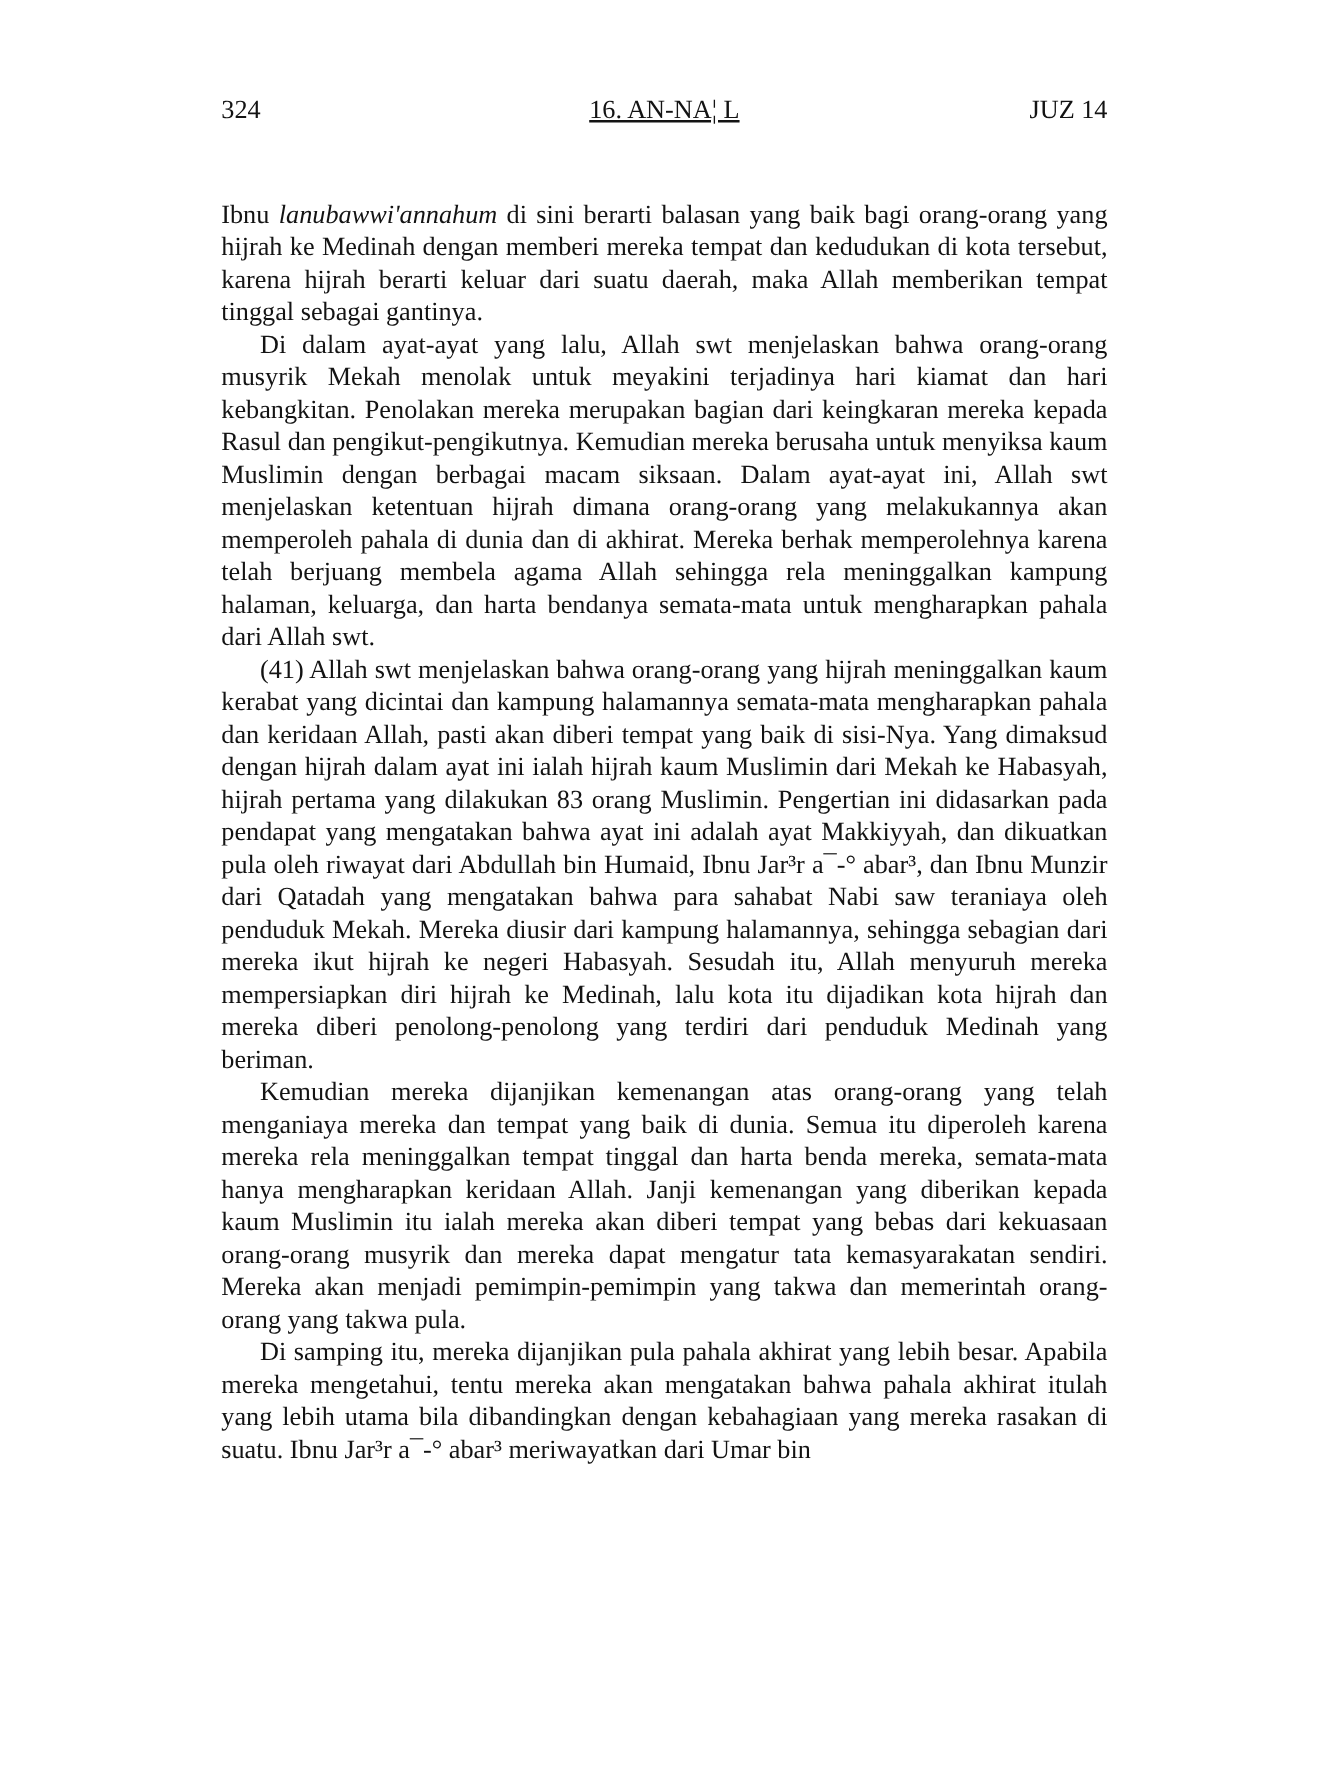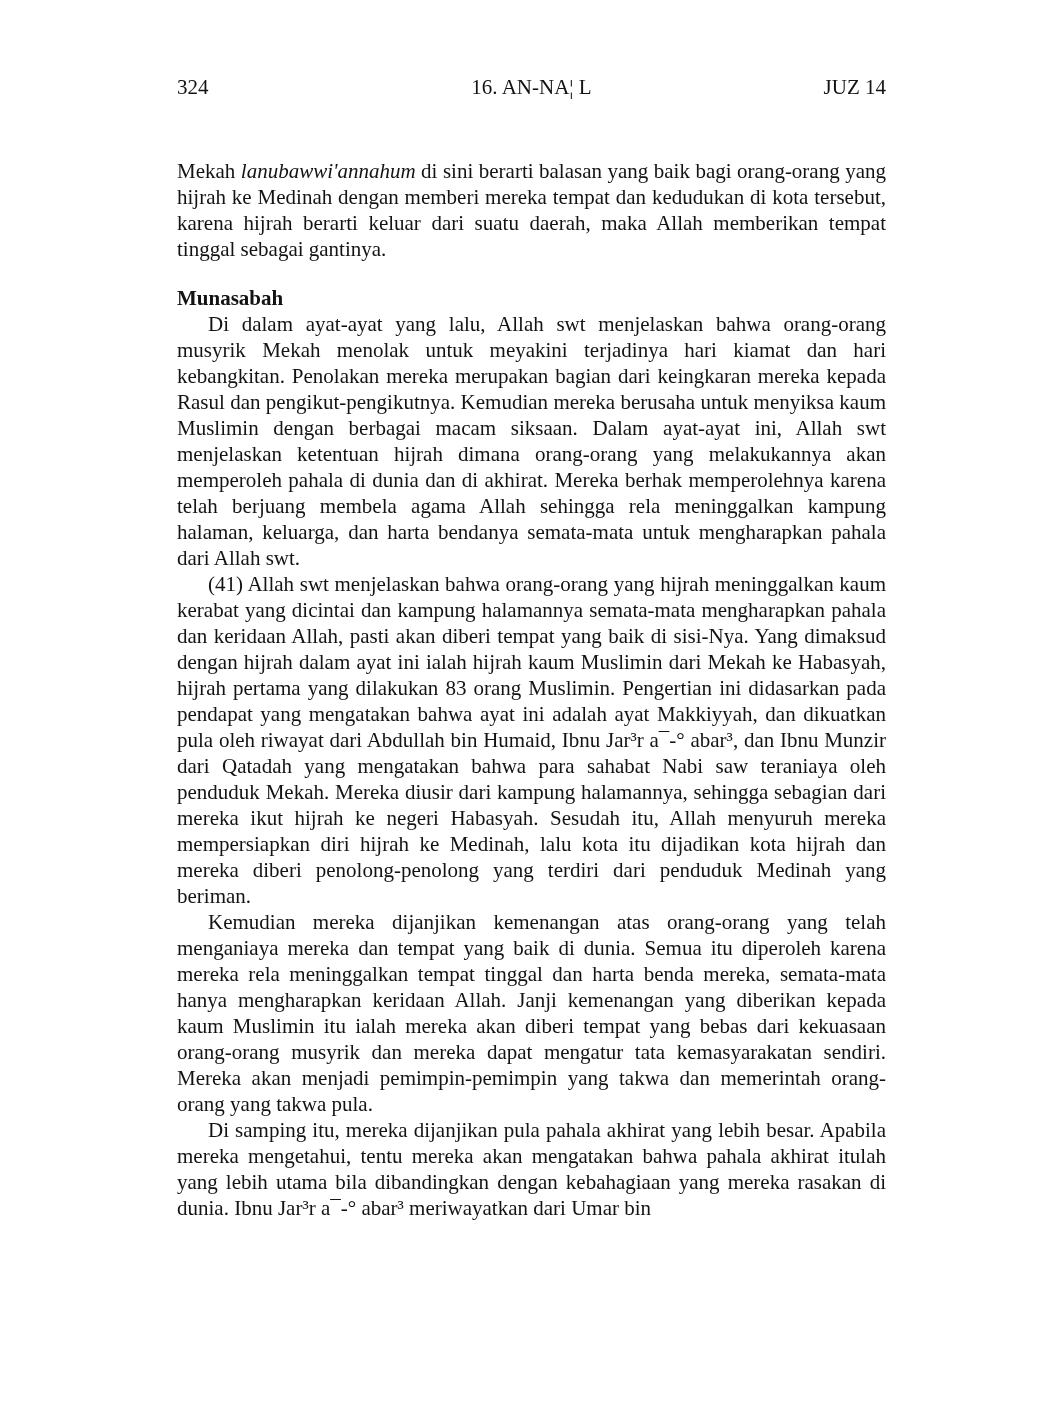--- a/index.html
+++ b/index.html
@@ -21,21 +21,21 @@
     position: absolute;
     left: 177px;
     top: 74px;
     width: 709px;
     display: grid;
     grid-template-columns: 1fr auto 1fr;
     font-size: 21px;
     line-height: 26px;
   }
   .page-header .hdr-left  { justify-self: start; }
-  .page-header .hdr-mid   { justify-self: center; }
+  .page-header .hdr-mid   { justify-self: center; text-decoration: underline; }
   .page-header .hdr-right { justify-self: end; }
   .page-body {
     position: absolute;
     left: 177px;
     top: 158px;
     width: 709px;
     font-size: 21px;
     line-height: 26px;
     text-align: justify;
     text-justify: inter-word;
@@ -63,28 +63,27 @@
 <div class="sheet">
 
   <header class="page-header">
     <span class="hdr-left">324</span>
     <span class="hdr-mid">16. AN-NA¦ L</span>
     <span class="hdr-right">JUZ 14</span>
   </header>
 
   <main class="page-body">
 
-    <p class="para no-indent"><span>Mekah </span><i class="italic-term">lanubawwi'annahum</i><span> di sini berarti balasan yang baik bagi orang-orang yang hijrah ke Medinah dengan memberi mereka tempat dan kedudukan di kota tersebut, karena hijrah berarti keluar dari suatu daerah, maka Allah memberikan tempat tinggal sebagai gantinya.</span></p>
+    <p class="para no-indent"><span>Ibnu </span><i class="italic-term">lanubawwi'annahum</i><span> di sini berarti balasan yang baik bagi orang-orang yang hijrah ke Medinah dengan memberi mereka tempat dan kedudukan di kota tersebut, karena hijrah berarti keluar dari suatu daerah, maka Allah memberikan tempat tinggal sebagai gantinya.</span></p>
 
-    <h2 class="section-heading">Munasabah</h2>
 
     <p class="para">Di dalam ayat-ayat yang lalu, Allah swt menjelaskan bahwa orang-orang musyrik Mekah menolak untuk meyakini terjadinya hari kiamat dan hari kebangkitan. Penolakan mereka merupakan bagian dari keingkaran mereka kepada Rasul dan pengikut-pengikutnya. Kemudian mereka berusaha untuk menyiksa kaum Muslimin dengan berbagai macam siksaan. Dalam ayat-ayat ini, Allah swt menjelaskan ketentuan hijrah dimana orang-orang yang melakukannya akan memperoleh pahala di dunia dan di akhirat. Mereka berhak memperolehnya karena telah berjuang membela agama Allah sehingga rela meninggalkan kampung halaman, keluarga, dan harta bendanya semata-mata untuk mengharapkan pahala dari Allah swt.</p>
 
 
     <p class="para">(41) Allah swt menjelaskan bahwa orang-orang yang hijrah meninggalkan kaum kerabat yang dicintai dan kampung halamannya semata-mata mengharapkan pahala dan keridaan Allah, pasti akan diberi tempat yang baik di sisi-Nya. Yang dimaksud dengan hijrah dalam ayat ini ialah hijrah kaum Muslimin dari Mekah ke Habasyah, hijrah pertama yang dilakukan 83 orang Muslimin. Pengertian ini didasarkan pada pendapat yang mengatakan bahwa ayat ini adalah ayat Makkiyyah, dan dikuatkan pula oleh riwayat dari Abdullah bin Humaid, Ibnu Jar³r a¯-° abar³, dan Ibnu Munzir dari Qatadah yang mengatakan bahwa para sahabat Nabi saw teraniaya oleh penduduk Mekah. Mereka diusir dari kampung halamannya, sehingga sebagian dari mereka ikut hijrah ke negeri Habasyah. Sesudah itu, Allah menyuruh mereka mempersiapkan diri hijrah ke Medinah, lalu kota itu dijadikan kota hijrah dan mereka diberi penolong-penolong yang terdiri dari penduduk Medinah yang beriman.</p>
 
     <p class="para">Kemudian mereka dijanjikan kemenangan atas orang-orang yang telah menganiaya mereka dan tempat yang baik di dunia. Semua itu diperoleh karena mereka rela meninggalkan tempat tinggal dan harta benda mereka, semata-mata hanya mengharapkan keridaan Allah. Janji kemenangan yang diberikan kepada kaum Muslimin itu ialah mereka akan diberi tempat yang bebas dari kekuasaan orang-orang musyrik dan mereka dapat mengatur tata kemasyarakatan sendiri. Mereka akan menjadi pemimpin-pemimpin yang takwa dan memerintah orang-orang yang takwa pula.</p>
 
-    <p class="para">Di samping itu, mereka dijanjikan pula pahala akhirat yang lebih besar. Apabila mereka mengetahui, tentu mereka akan mengatakan bahwa pahala akhirat itulah yang lebih utama bila dibandingkan dengan kebahagiaan yang mereka rasakan di dunia. Ibnu Jar³r a¯-° abar³ meriwayatkan dari Umar bin</p>
+    <p class="para">Di samping itu, mereka dijanjikan pula pahala akhirat yang lebih besar. Apabila mereka mengetahui, tentu mereka akan mengatakan bahwa pahala akhirat itulah yang lebih utama bila dibandingkan dengan kebahagiaan yang mereka rasakan di suatu. Ibnu Jar³r a¯-° abar³ meriwayatkan dari Umar bin</p>
 
   </main>
 
 </div>
 
 </body></html>

